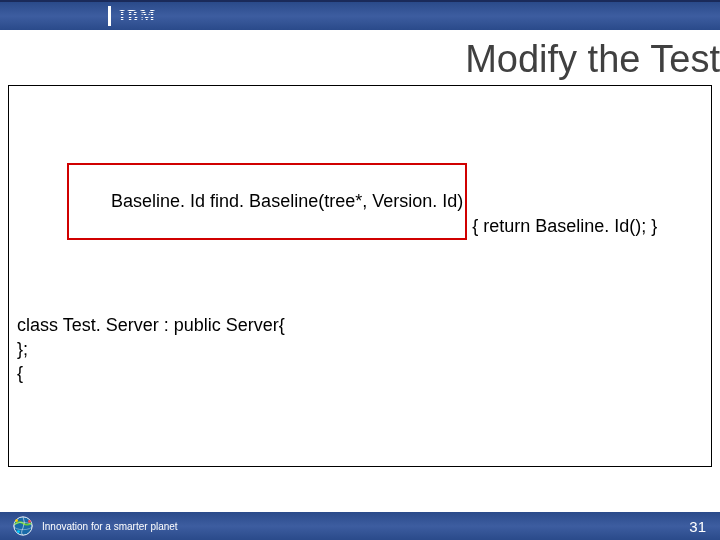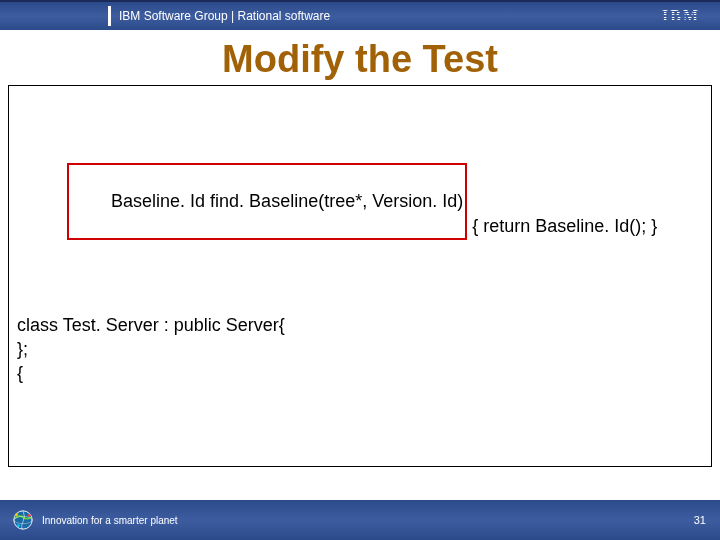--- a/index.html
+++ b/index.html
@@ -45,24 +45,24 @@
     background: repeating-linear-gradient(
       to bottom,
       #fff 0, #fff 1.2px,
       transparent 1.2px, transparent 2.4px
     );
     -webkit-background-clip: text;
     background-clip: text;
     color: transparent;
   }
   .title {
-    text-align: center;
+    text-align: right;
     font-size: 38px;
-    font-weight: bold;
-    color: #a16207;
+    font-weight: normal;
+    color: #404040;
     margin: 8px 0 4px 0;
   }
   .code-box {
     margin: 0 8px;
     border: 1px solid #000;
     padding: 4px 8px 8px 8px;
     font-size: 18px;
     line-height: 1.35;
     font-family: Arial, Helvetica, sans-serif;
     color: #000;
@@ -72,47 +72,46 @@
   .redbox {
     border: 2px solid #d00000;
     padding: 0 2px;
     display: inline-block;
   }
   .footer {
     position: absolute;
     bottom: 0;
     left: 0;
     right: 0;
-    height: 40px;
+    height: 28px;
     background: linear-gradient(to bottom, #2a4a8a 0%, #3d5da0 50%, #2a4a8a 100%);
     color: #fff;
     font-size: 10px;
     display: flex;
     align-items: center;
   }
   .footer-globe {
     width: 22px;
     height: 22px;
     margin: 0 8px 0 12px;
     flex-shrink: 0;
   }
   .footer-text { flex: 1; }
   .page-num {
     margin-right: 14px;
-    font-size: 11px;
+    font-size: 15px;
   }
   
   .footer-globe svg { width: 100%; height: 100%; }
 </style>
 </head>
 <body>
 
 <div class="header-bar">
   <div class="header-sep"></div>
-  <div class="header-text">IBM Software Group | Rational software</div>
   <div class="ibm-logo">
     <span>IBM</span>
   </div>
 </div>
 
 <div class="title">Modify the Test</div>
 
 <div class="code-box">
   <div class="code-line">
     <span class="indent1">

